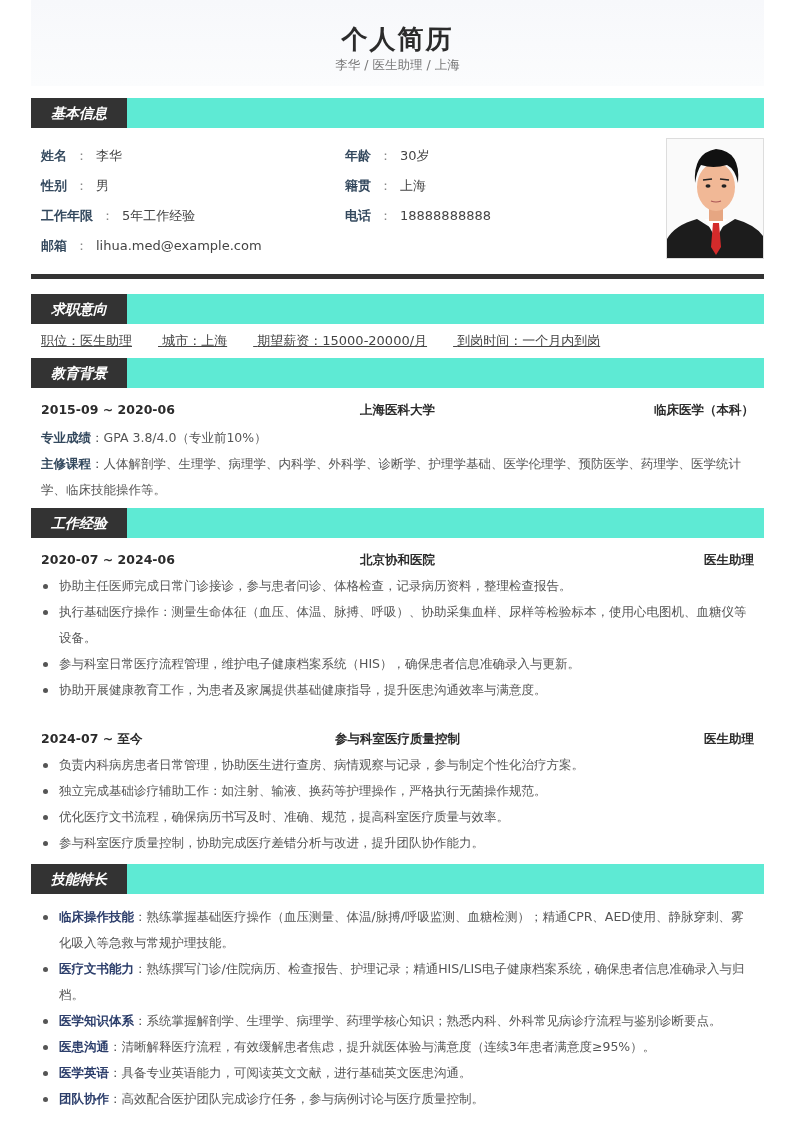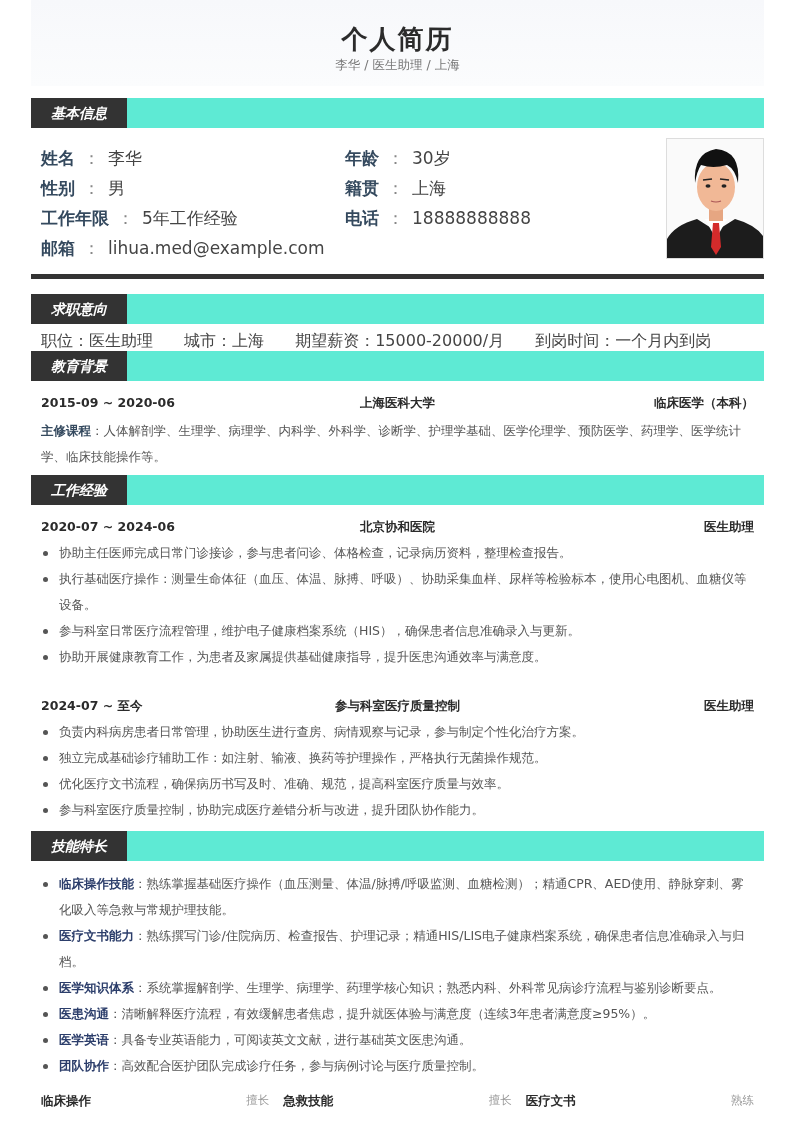--- a/index.html
+++ b/index.html
@@ -5,26 +5,26 @@
   * { box-sizing: border-box; margin: 0; padding: 0; }
   html, body { width: 794px; height: 1123px; overflow: hidden; background: #fff; }
   body { font-family: "DejaVu Sans", "Liberation Sans", sans-serif; color: #333; font-size: 12.5px; position: relative; }
   .page { position: absolute; left: 31px; top: 0; width: 733px; }
   .header { height: 86px; background: linear-gradient(#f7f8fb, #fbfcfd); text-align: center; padding-top: 22px; }
   .header h1 { font-size: 26px; font-weight: bold; color: #2b2b2b; letter-spacing: 2px; }
   .header .sub { font-size: 12.5px; color: #777; }
   .sec-head { height: 30px; background: #5eead4; position: relative; font-style: italic; }
   .sec-head .tag { position: absolute; left: 0; top: 0; height: 30px; width: 96px; background: #333; color: #fff; font-weight: bold; font-size: 14px; line-height: 30px; text-align: center; }
   .basic { position: relative; height: 146px; }
-  .kv { position: absolute; font-size: 17px; color: #444; }
+  .kv { position: absolute; font-size: 13px; color: #444; }
   .kv .k { font-weight: bold; color: #34495e; }
   .kv .c { color: #888; margin: 0 8px; }
   .photo { position: absolute; right: 0; top: 10px; width: 98px; height: 121px; border: 1px solid #ddd; background: #f9f9f9; overflow: hidden; }
   .divider { height: 5px; background: #333; }
-  .intent { font-size: 16px; color: #444; padding: 0 10px; height: 27px; line-height: 34px; }
+  .intent { font-size: 13px; color: #444; padding: 0 10px; height: 34px; line-height: 34px; text-decoration: underline; }
   .intent span { margin-right: 26px; }
   .row3 { display: flex; justify-content: space-between; font-weight: bold; color: #2b2b2b; font-size: 12.5px; padding: 0 10px; }
   .row3 .mid { position: absolute; left: 0; right: 0; text-align: center; }
   .row3wrap { position: relative; }
   .para { font-size: 12.5px; color: #555; line-height: 26px; padding: 0 10px; }
   .para b { color: #34495e; }
   ul.bul { list-style: none; padding: 0 10px; }
   ul.bul li { position: relative; padding-left: 18px; font-size: 12.5px; color: #555; line-height: 26px; }
   ul.bul li::before { content: ""; position: absolute; left: 2px; top: 11px; width: 5px; height: 5px; border-radius: 50%; background: #555; }
   ul.bul li b { color: #2c3e6b; }
@@ -92,20 +92,21 @@
   </div>
   <div style="height:14px"></div>
   <div class="row3wrap">
     <div class="row3">
       <span>2015-09 ~ 2020-06</span>
       <span class="mid">上海医科大学</span>
       <span>临床医学（本科）</span>
     </div>
   </div>
   <div style="height:6px"></div>
+  <div class="para"><b>专业成绩</b><span>：GPA 3.8/4.0（专业前10%）</span></div>
   <div class="para"><b>主修课程</b><span>：人体解剖学、生理学、病理学、内科学、外科学、诊断学、护理学基础、医学伦理学、预防医学、药理学、医学统计学、临床技能操作等。</span></div>
 
   <div class="sec-head" style="margin-top:5px">
     <div class="tag">工作经验</div>
   </div>
   <div style="height:14px"></div>
   <div class="row3wrap">
     <div class="row3">
       <span>2020-07 ~ 2024-06</span>
       <span class="mid">北京协和医院</span>

